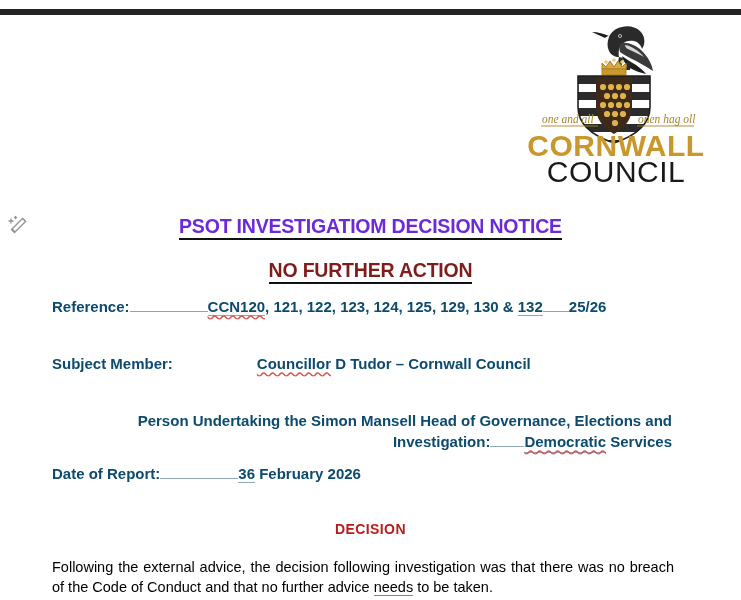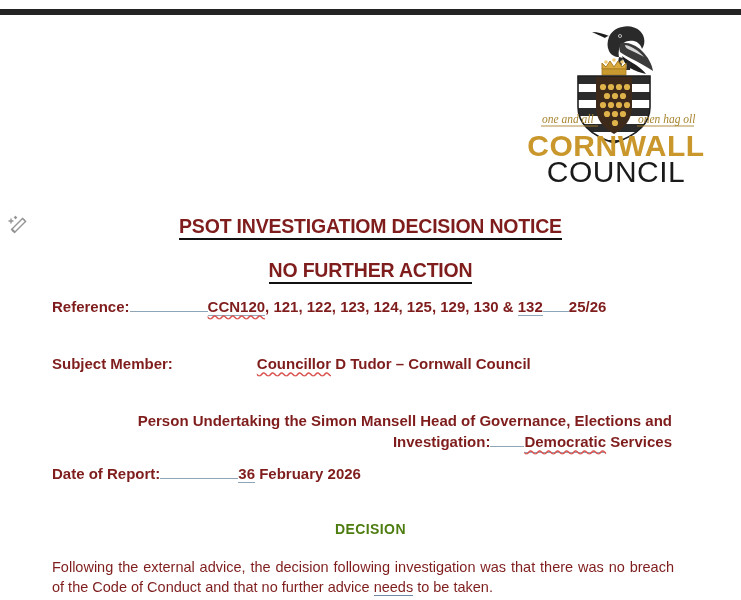--- a/index.html
+++ b/index.html
@@ -59,42 +59,42 @@
   }
 
   .title-1 {
     position: absolute;
     left: 0; top: 206px;
     width: 741px;
     text-align: center;
     font-size: 19.5px;
     font-weight: bold;
     letter-spacing: -0.2px;
-    color: #7f1d1d;
+    color: #6d28d9;
   }
   .title-2 {
     position: absolute;
     left: 0; top: 250px;
     width: 741px;
     text-align: center;
     font-size: 19.5px;
     font-weight: bold;
     letter-spacing: -0.2px;
     color: #7f1d1d;
   }
   .title-1 span.u, .title-2 span.u {
     border-bottom: 2px solid #111111;
     padding-bottom: 1px;
   }
 
   .field {
     position: absolute;
     font-size: 15px;
     font-weight: bold;
-    color: #7f1d1d;
+    color: #0c4a6e;
     white-space: nowrap;
   }
   .f-reference    { left: 52px; top: 289px; }
   .f-subject      { left: 52px; top: 346px; }
   .f-person       { left: 52px; top: 401px; width: 620px; white-space: normal; line-height: 21px; text-align: right; }
   .f-date         { left: 52px; top: 456px; }
 
   
   .rule {
     border-bottom: 1.6px solid #8fa6b8;
@@ -125,30 +125,30 @@
   }
 
   .decision-head {
     position: absolute;
     left: 0; top: 512px;
     width: 741px;
     text-align: center;
     font-size: 14px;
     font-weight: bold;
     letter-spacing: .4px;
-    color: #4d7c0f;
+    color: #b91c1c;
   }
 
   .body-text {
     position: absolute;
     left: 52px; top: 548px;
     width: 622px;
     font-size: 14.5px;
     line-height: 20px;
-    color: #7f1d1d;
+    color: #000000;
     text-align: justify;
     font-weight: normal;
   }
   .body-text .gram {
     border-bottom: 1.6px solid #6d8ba8;
   }
 </style>
 </head>
 <body>
 

